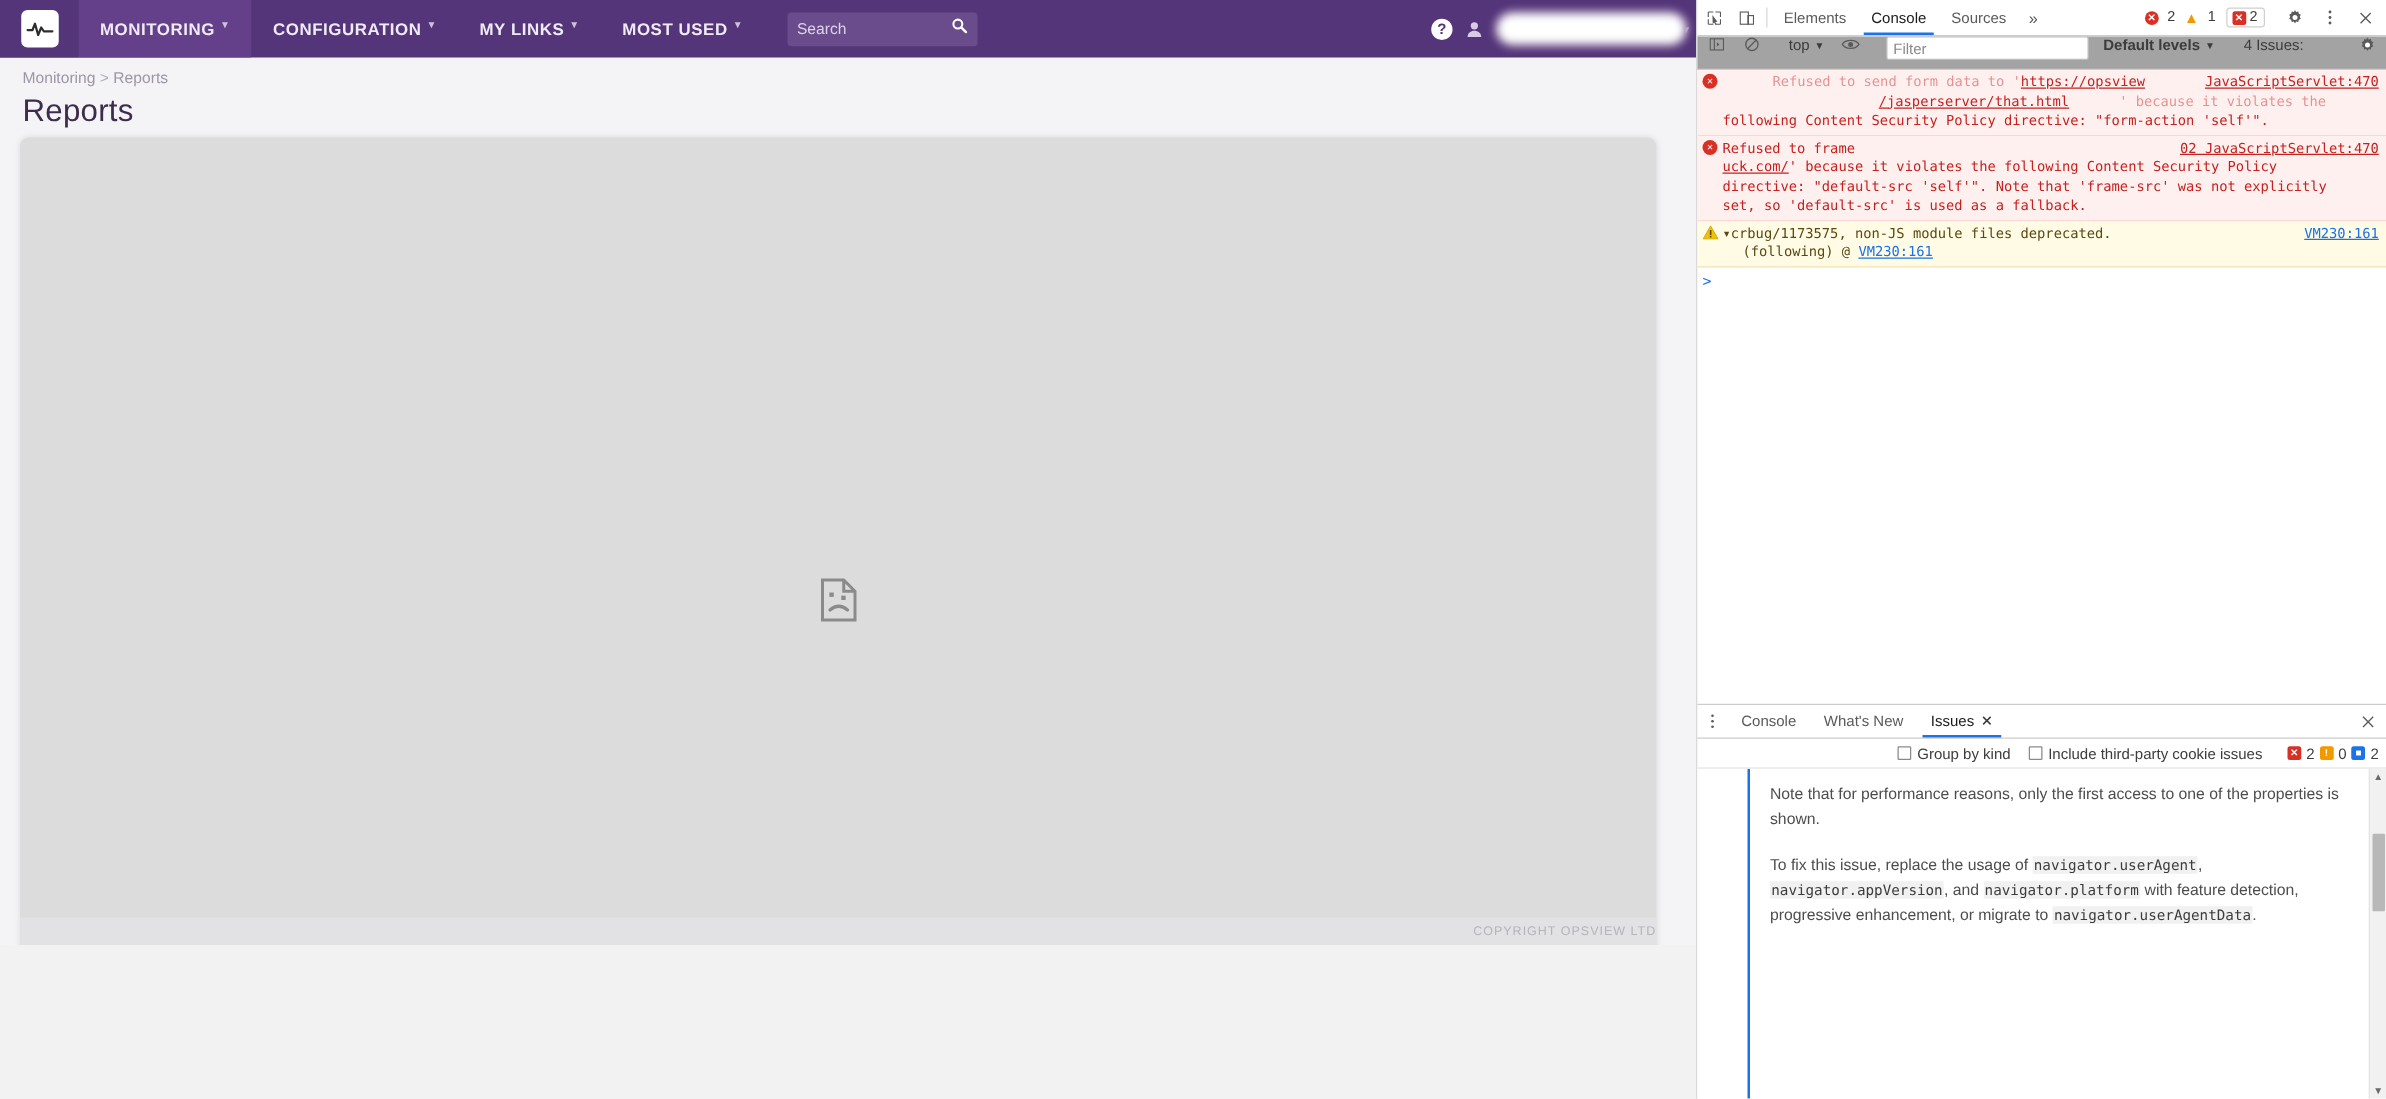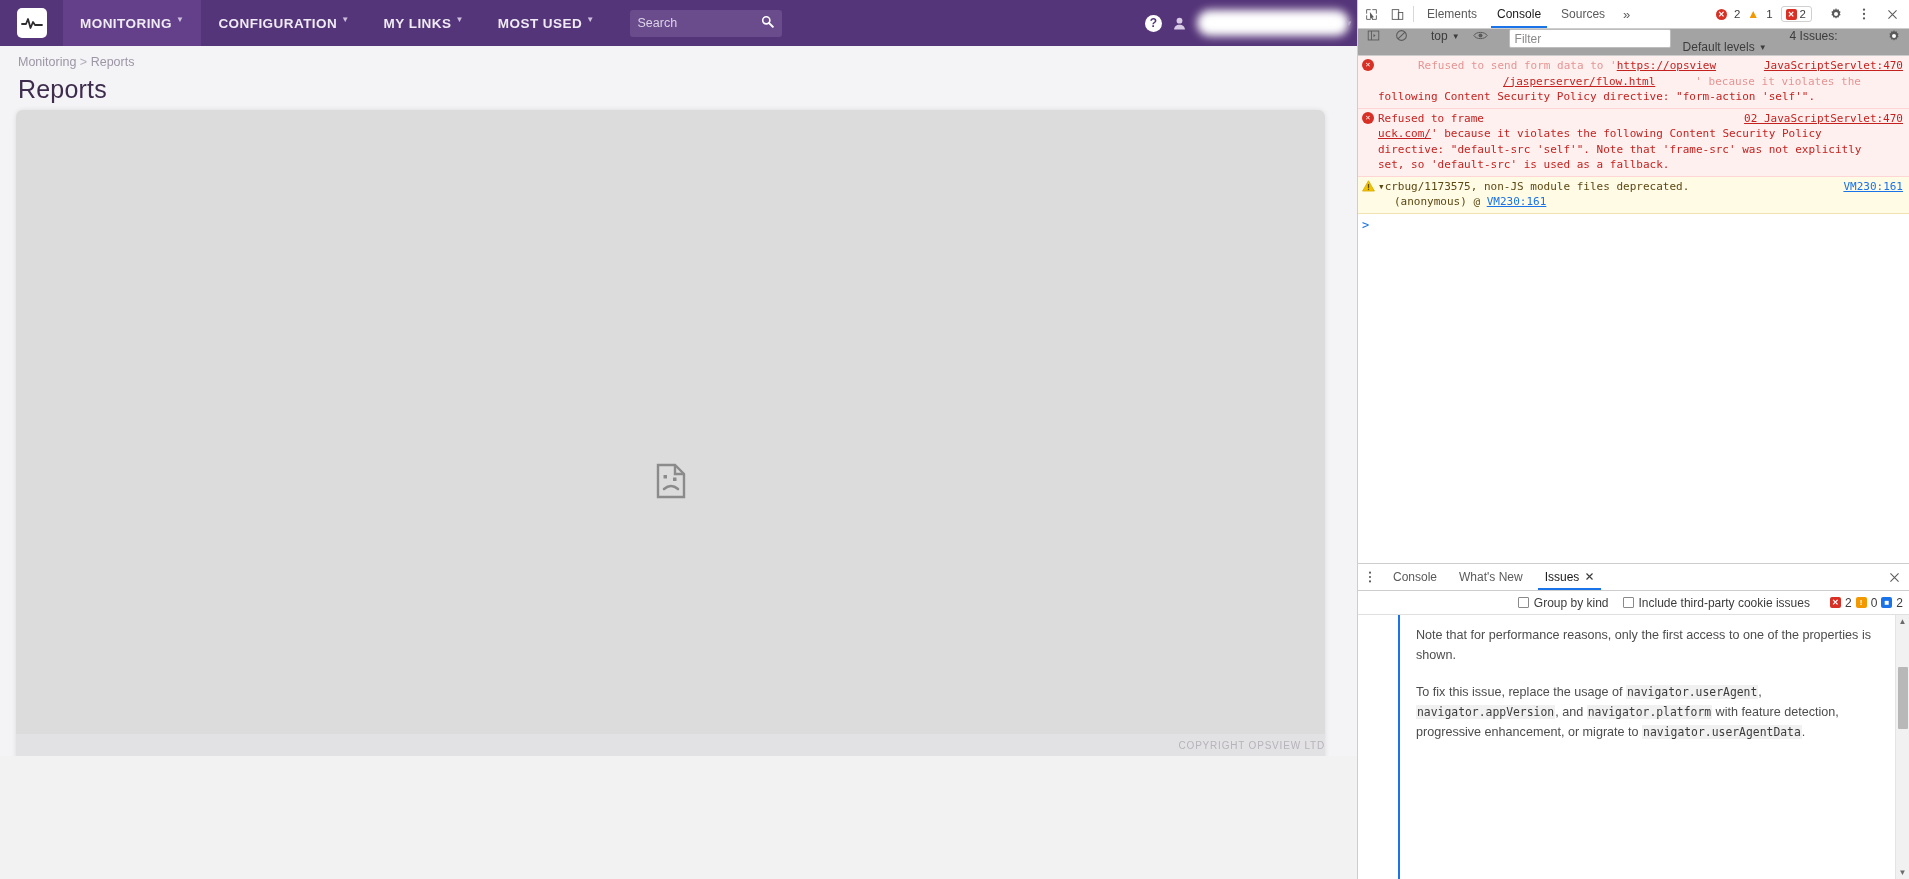--- a/index.html
+++ b/index.html
@@ -187,21 +187,21 @@
     display: flex; align-items: center; gap: 4px;
     font-size: 12px; color: #3c3c3c; padding: 0 6px;
   }
   .filter-input {
     width: 162px; height: 19px; border: 1px solid #bdbdbd; border-radius: 2px;
     display: flex; align-items: center; padding: 0 5px;
     font-size: 12px; color: #8a8a8a; background: #fff; margin: 0 4px;
   }
   .levels {
     display: flex; align-items: center; gap: 4px;
-    font-size: 12px; color: #3c3c3c; padding: 11px 6px;
+    font-size: 12px; color: #3c3c3c; padding: 0 6px; font-weight: bold;
   }
   .issues-summary {
     display: flex; align-items: center; gap: 19px;
     font-size: 12px; color: #3c3c3c; padding: 0 6px; flex-direction: column;
   }
 
   
   .dt-console-body {
     flex: 1 1 auto; overflow: hidden; background: #fff;
     font-family: "DejaVu Sans Mono", monospace;
@@ -482,41 +482,41 @@
         </svg>
       </div>
     </div>
 
     <div class="dt-console-body">
 
       <div class="msg err">
         <div class="msg-icon">
           <span class="badge-err" style="width:12px;height:12px;">✕</span>
         </div>
-        <div class="msg-text"><span class="faded">Refused to send form data to '</span><span class="u">https://opsview</span><br><span style="display:inline-block;width:125px;"></span><span class="u">/jasperserver/flow.html</span><span class="faded">' because it violates the</span><br><span>following Content Security Policy directive: "form-action 'self'".</span></div>
+        <div class="msg-text"><span class="faded">Refused to send form data to '</span><span class="u">https://opsview</span><br><span style="display:inline-block;width:125px;"></span><span class="u">/jasperserver/that.html</span><span class="faded">' because it violates the</span><br><span>following Content Security Policy directive: "form-action 'self'".</span></div>
         <div class="msg-src">JavaScriptServlet:470</div>
       </div>
 
       <div class="msg err">
         <div class="msg-icon">
           <span class="badge-err" style="width:12px;height:12px;">✕</span>
         </div>
         <div class="msg-text"><span>Refused to frame</span><br><span class="u">uck.com/</span><span>' because it violates the following Content Security Policy</span><br><span>directive: "default-src 'self'". Note that 'frame-src' was not explicitly</span><br><span>set, so 'default-src' is used as a fallback.</span></div>
         <div class="msg-src">02 JavaScriptServlet:470</div>
       </div>
 
       <div class="msg warn">
         <div class="msg-icon">
           <svg width="13" height="12" viewBox="0 0 14 13" aria-hidden="true">
             <path d="M7 0.8 L13.4 12 L0.6 12 Z" fill="#f2c200" stroke="#d4a800" stroke-width=".8"></path>
             <rect x="6.3" y="4.4" width="1.4" height="4.2" fill="#5c4813"></rect>
             <rect x="6.3" y="9.4" width="1.4" height="1.4" fill="#5c4813"></rect>
           </svg>
         </div>
-        <div class="msg-text"><span>▾</span><span>crbug/1173575, non-JS module files deprecated.</span><br><span style="display:inline-block;width:16px;"></span><span>(anonymous) @</span> <span class="link-blue">VM230:161</span></div>
+        <div class="msg-text"><span>▾</span><span>crbug/1173575, non-JS module files deprecated.</span><br><span style="display:inline-block;width:16px;"></span><span>(following) @</span> <span class="link-blue">VM230:161</span></div>
         <div class="msg-src">VM230:161</div>
       </div>
 
       <div class="prompt">
         <span>&gt;</span>
       </div>
     </div>
 
     <div class="dt-drawer">
       <div class="drawer-tabs">

